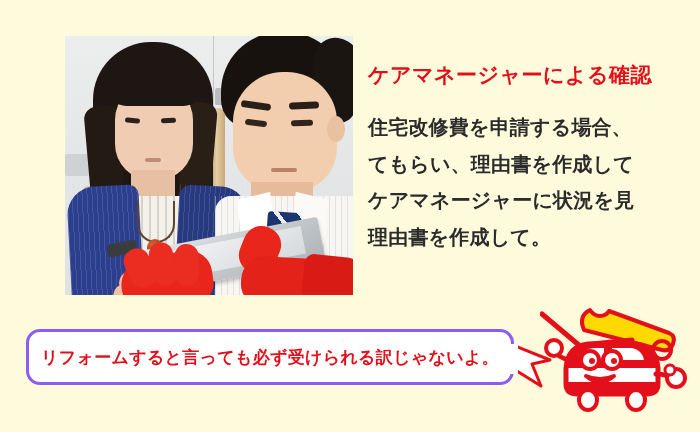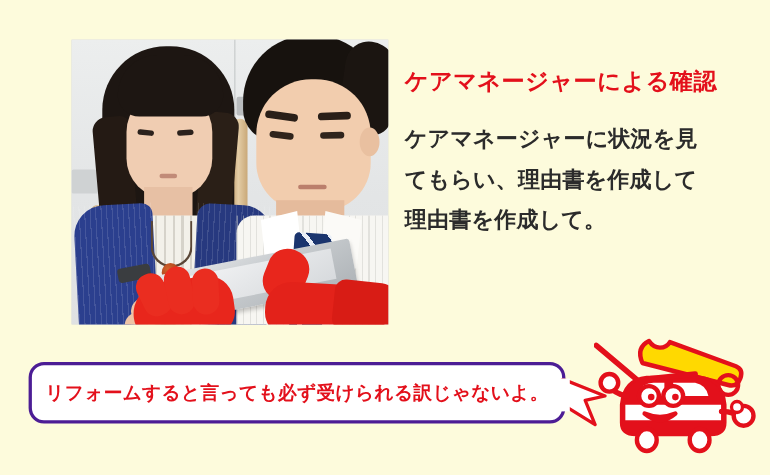--- a/index.html
+++ b/index.html
@@ -477,21 +477,21 @@
   .body-text .ln { display: block; white-space: nowrap; }
 
   
   .bubble {
     position: absolute;
     left: 26px;
     top: 329px;
     width: 488px;
     height: 56px;
     background: #ffffff;
-    border: 3px solid #4c1d95;
+    border: 3px solid #8b5cf6;
     border-radius: 14px;
     box-sizing: border-box;
   }
   .bubble-text {
     position: absolute;
     left: 0;
     right: 0;
     top: 50%;
     transform: translateY(-50%);
     text-align: center;
@@ -583,22 +583,23 @@
     <div class="glove-r-cuff"></div>
     <div class="glove-l"></div>
     <div class="glove-l-f1"></div>
     <div class="glove-l-f2"></div>
     <div class="glove-l-f3"></div>
   </div>
 
   <div class="text-col">
     <h2 class="heading">ケアマネージャーによる確認</h2>
     <p class="body-text">
+      <span class="ln">住宅改修費を申請する場合、</span>
+      <span class="ln">てもらい、理由書を作成して</span>
       <span class="ln">ケアマネージャーに状況を見</span>
-      <span class="ln">てもらい、理由書を作成して</span>
       <span class="ln">理由書を作成して。</span>
     </p>
   </div>
 
   <div class="bubble">
     <div class="bubble-text">リフォームすると言っても必ず受けられる訳じゃないよ。</div>
   </div>
   <div class="bubble-tail">
     <svg width="46" height="48" viewBox="0 0 46 48">
       <path d="M0 0 L40 16 L22 20 L31 42 L2 24 Z" fill="#ffffff" stroke="#e3101b" stroke-width="3" stroke-linejoin="round"></path>

